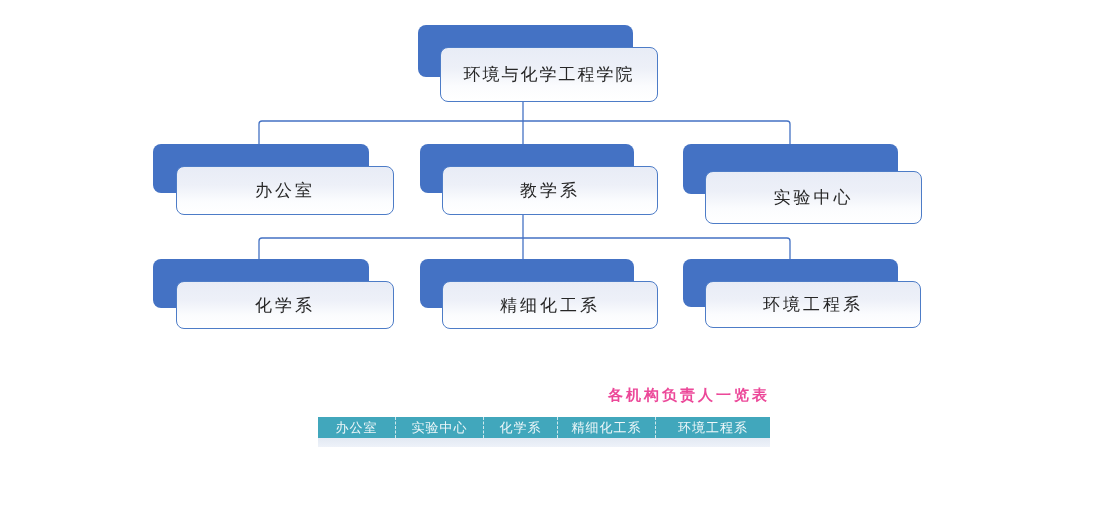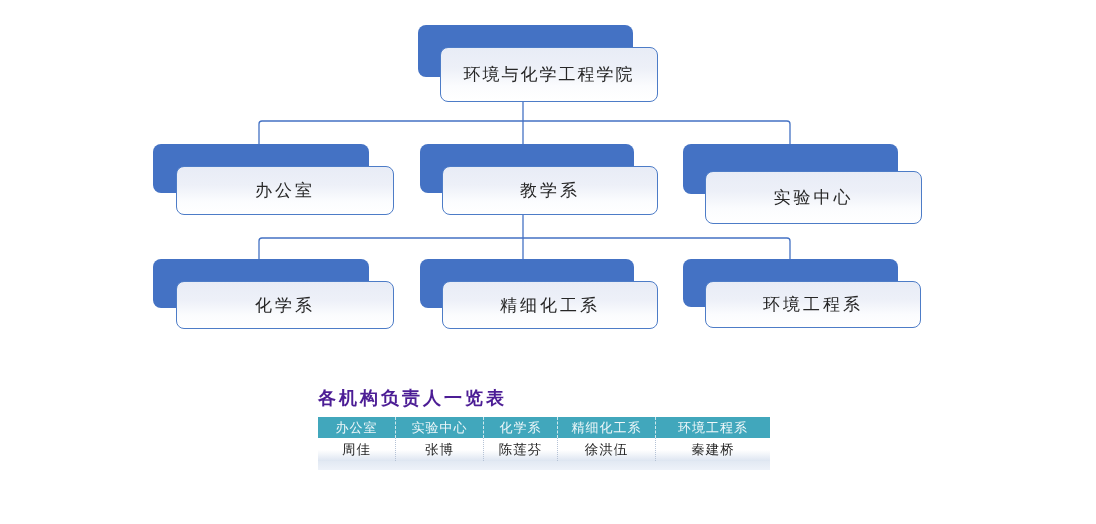--- a/index.html
+++ b/index.html
@@ -37,25 +37,25 @@
     color: #262626;
     font-size: 17px;
     letter-spacing: 3px;
     white-space: nowrap;
   }
   .node-label.root { font-size: 17px; letter-spacing: 2px; }
   .table-title {
     position: absolute;
     left: 318px; top: 386px;
     width: 452px;
-    text-align: left;
-    font-size: 18px;
+    text-align: right;
+    font-size: 15px;
     font-weight: bold;
     letter-spacing: 3px;
-    color: #4c1d95;
+    color: #ec4899;
   }
   .roster-table {
     position: absolute;
     left: 318px; top: 417px;
     width: 452px;
   }
   .roster-row { display: flex; width: 452px; }
   .roster-row.header {
     background: #41a7bc;
     height: 21px;
@@ -160,23 +160,16 @@
   <div class="table-title">各机构负责人一览表</div>
 
   <div class="roster-table">
     <div class="roster-row header">
       <div class="cell c0">办公室</div>
       <div class="cell c1">实验中心</div>
       <div class="cell c2">化学系</div>
       <div class="cell c3">精细化工系</div>
       <div class="cell c4">环境工程系</div>
     </div>
-    <div class="roster-row data">
-      <div class="cell c0">周佳</div>
-      <div class="cell c1">张博</div>
-      <div class="cell c2">陈莲芬</div>
-      <div class="cell c3">徐洪伍</div>
-      <div class="cell c4">秦建桥</div>
-    </div>
     <div class="roster-strip"></div>
   </div>
 
 </div>
 
 </body></html>

